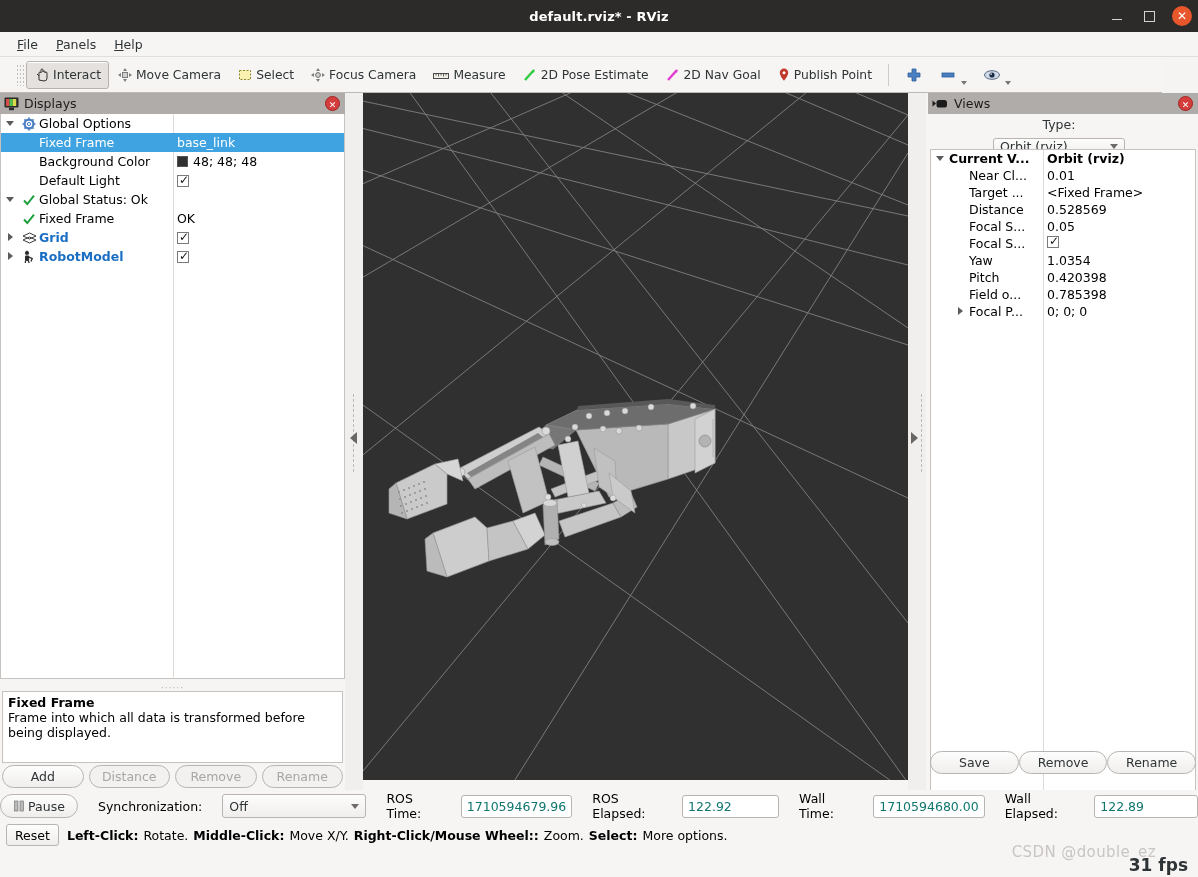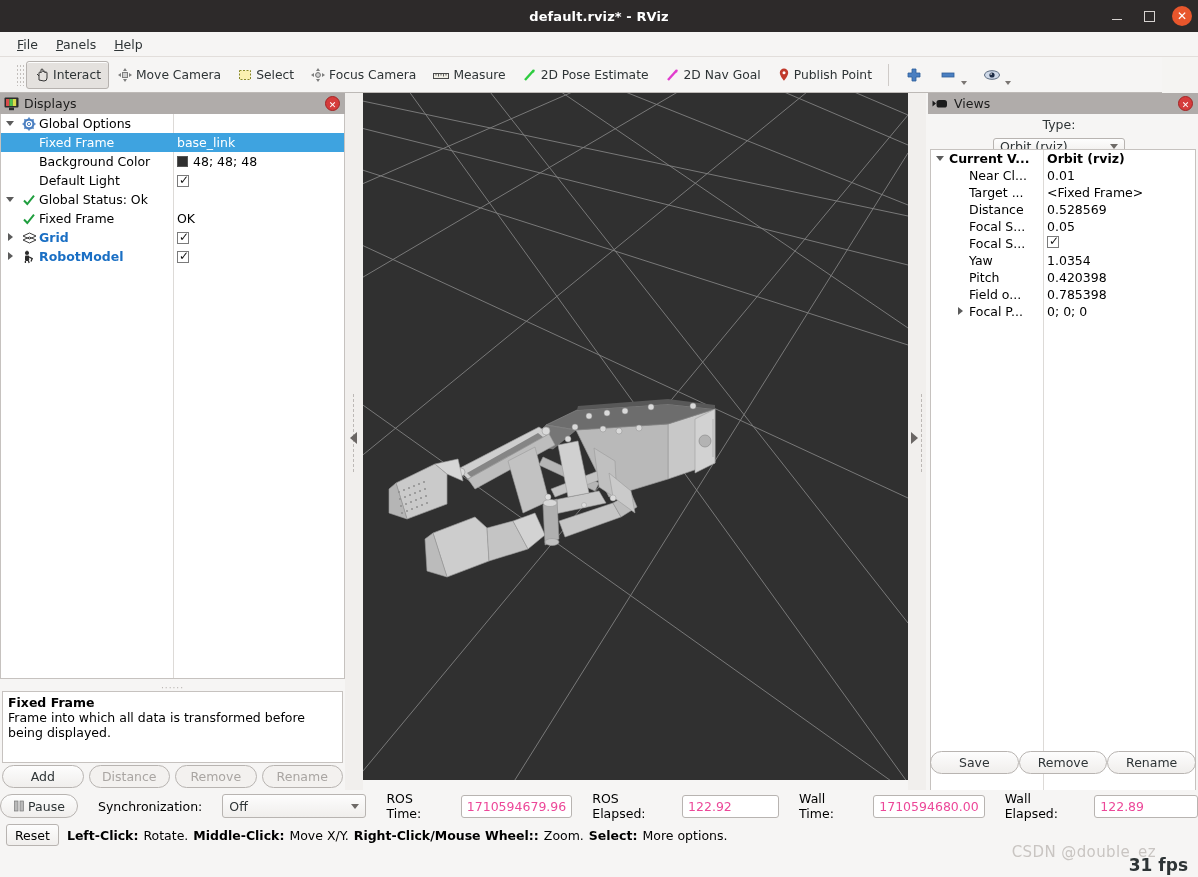--- a/index.html
+++ b/index.html
@@ -144,21 +144,21 @@
   .vcolsplit { position: absolute; left: 112px; top: 0; bottom: 0; width: 1px; background: #dddad7; }
   .bold { font-weight: bold; }
   .vbtnrow { position: absolute; left: 2px; top: 658px; width: 266px; display: flex; }
 
   
   .timepanel { position: absolute; left: 0; top: 790px; width: 1198px; height: 87px; background: #f6f5f4; }
   .time-head { height: 21px; background: #b0acaa; display:flex; align-items:center; padding:0 4px; position:relative;}
   .timerow { display: flex; align-items: center; height: 32px; gap: 20px;}
   .field {
     height: 23px; background: #fff; border: 1px solid #b8b4b1; border-radius: 3px;
-    display: flex; align-items: center; padding: 0 5px; font-size: 12.5px; color: #ec4899;
+    display: flex; align-items: center; padding: 0 5px; font-size: 12.5px; color: #0f766e;
   }
   .statusrow { display: flex; align-items: center; height: 26px; padding-left: 6px; gap: 8px; font-size: 12.5px;}
   .statusrow b { font-weight: bold; }
   .resetbtn { height: 22px; padding: 0 8px; background: linear-gradient(#fdfdfd,#f0eeec);
               border: 1px solid #b8b4b1; border-radius: 3px; display:flex; align-items:center; font-size:12.5px;}
   .watermark { position: absolute; right: 42px; bottom: 16px; color: #c9c5c2; font-size: 15px; letter-spacing: .4px; pointer-events:none;}
   .fps { position: absolute; right: 10px; bottom: 2px; font-size: 17px; color: #2e3436; font-weight: bold;}
 </style>
 </head>
 <body>

